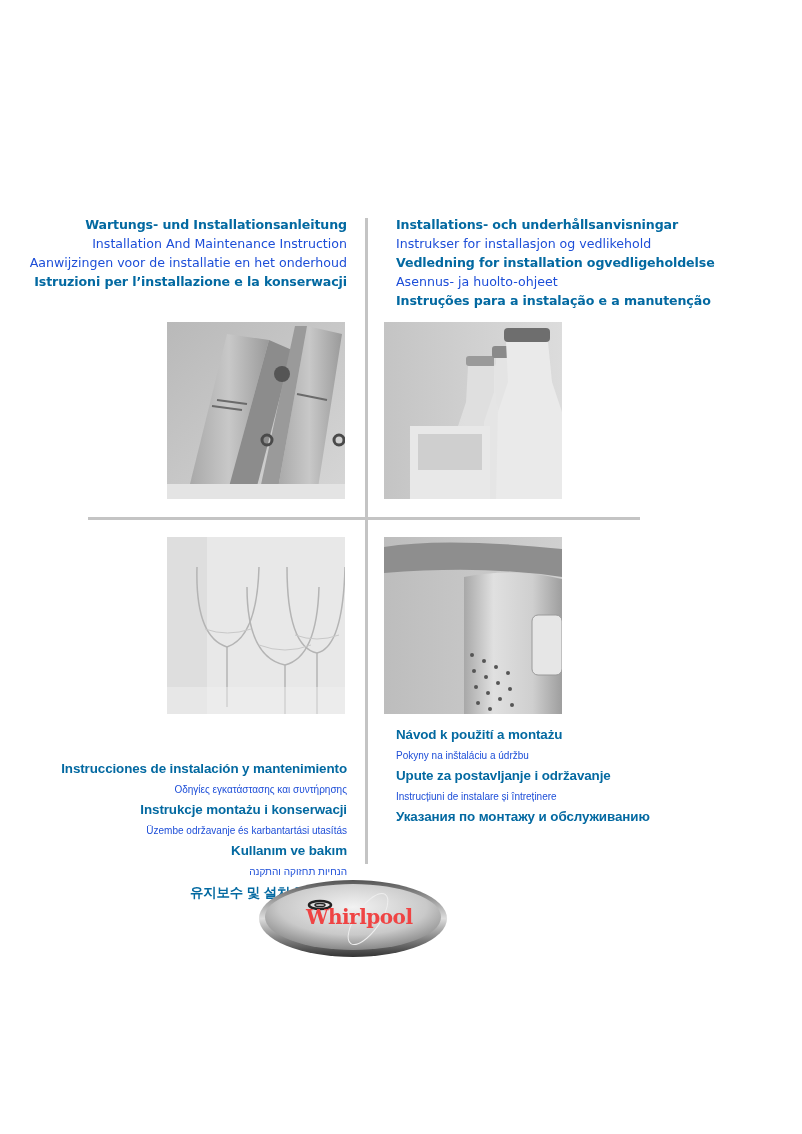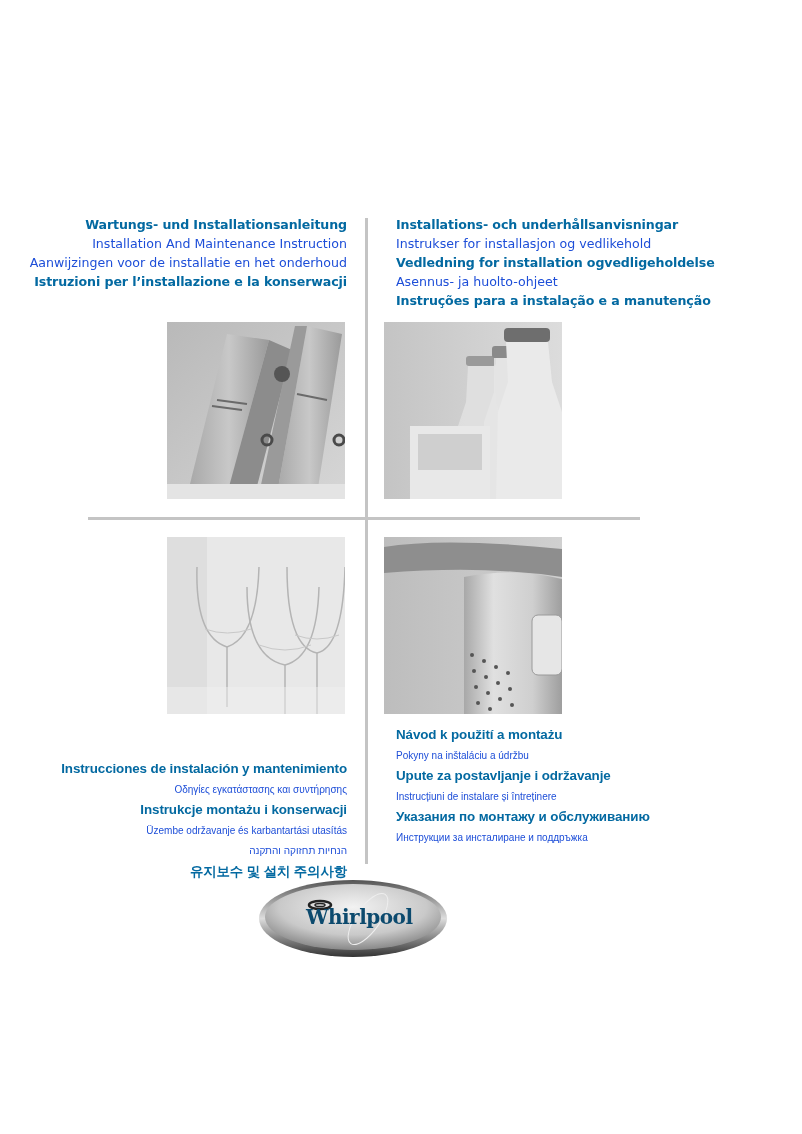--- a/index.html
+++ b/index.html
@@ -150,31 +150,31 @@
         <circle cx="106" cy="172" r="2"></circle>
     </g>
   </svg>
 </div>
 
 <div class="block left bottom" style="top:759px;">
   <span class="line bold">Instrucciones de instalación y mantenimiento</span>
   <span class="line light">Οδηγίες εγκατάστασης και συντήρησης</span>
   <span class="line bold">Instrukcje montażu i konserwacji</span>
   <span class="line light">Üzembe održavanje és karbantartási utasítás</span>
+  <span class="line bold">Kullanım ve bakım</span>
   <span class="line light">הנחיות תחזוקה והתקנה</span>
   <span class="line bold">유지보수 및 설치 주의사항</span>
 </div>
 
 <div class="block right bottom" style="top:725px;">
   <span class="line bold">Návod k použití a montażu</span>
   <span class="line light">Pokyny na inštaláciu a údržbu</span>
   <span class="line bold">Upute za postavljanje i održavanje</span>
   <span class="line light">Instrucțiuni de instalare și întreținere</span>
   <span class="line bold">Указания по монтажу и обслуживанию</span>
-  <span class="line light">Инструкции за инсталиране и поддръжка</span>
 </div>
 
 <div class="abs logo">
   <svg width="190" height="79" viewBox="0 0 190 79">
     <defs>
       <radialGradient id="lg" cx="0.5" cy="0.35" r="0.7">
         <stop offset="0" stop-color="#f2f2f2"></stop>
           <stop offset="0.6" stop-color="#c9c9c9"></stop>
           <stop offset="1" stop-color="#7a7a7a"></stop>
       </radialGradient>
@@ -183,14 +183,14 @@
           <stop offset="0.5" stop-color="#ddd"></stop>
           <stop offset="1" stop-color="#333"></stop>
       </linearGradient>
     </defs>
     <ellipse cx="95" cy="39.5" rx="94" ry="38.5" fill="url(#rim)"></ellipse>
     <ellipse cx="95" cy="38" rx="88" ry="33" fill="url(#lg)"></ellipse>
     <ellipse cx="110" cy="40" rx="12" ry="30" fill="none" stroke="#eeeeee" stroke-width="1" transform="rotate(35 110 40)"></ellipse>
     <ellipse cx="62" cy="26" rx="11" ry="4" fill="none" stroke="#222" stroke-width="2.5"></ellipse>
     <ellipse cx="62" cy="26" rx="5" ry="1.6" fill="none" stroke="#222" stroke-width="1.5"></ellipse>
   </svg>
-  <span class="abs" style="left:48px; top:26px; font-family:'DejaVu Serif','Liberation Serif',serif; font-weight:bold; font-size:20px; color:#0c4a6e; letter-spacing:-0.5px;">Whirlpool</span>
+  <span class="abs" style="left:48px; top:26px; font-family:'DejaVu Serif','Liberation Serif',serif; font-weight:bold; font-size:20px; color:#ef4444; letter-spacing:-0.5px;">Whirlpool</span>
 </div>
 
 </body></html>

